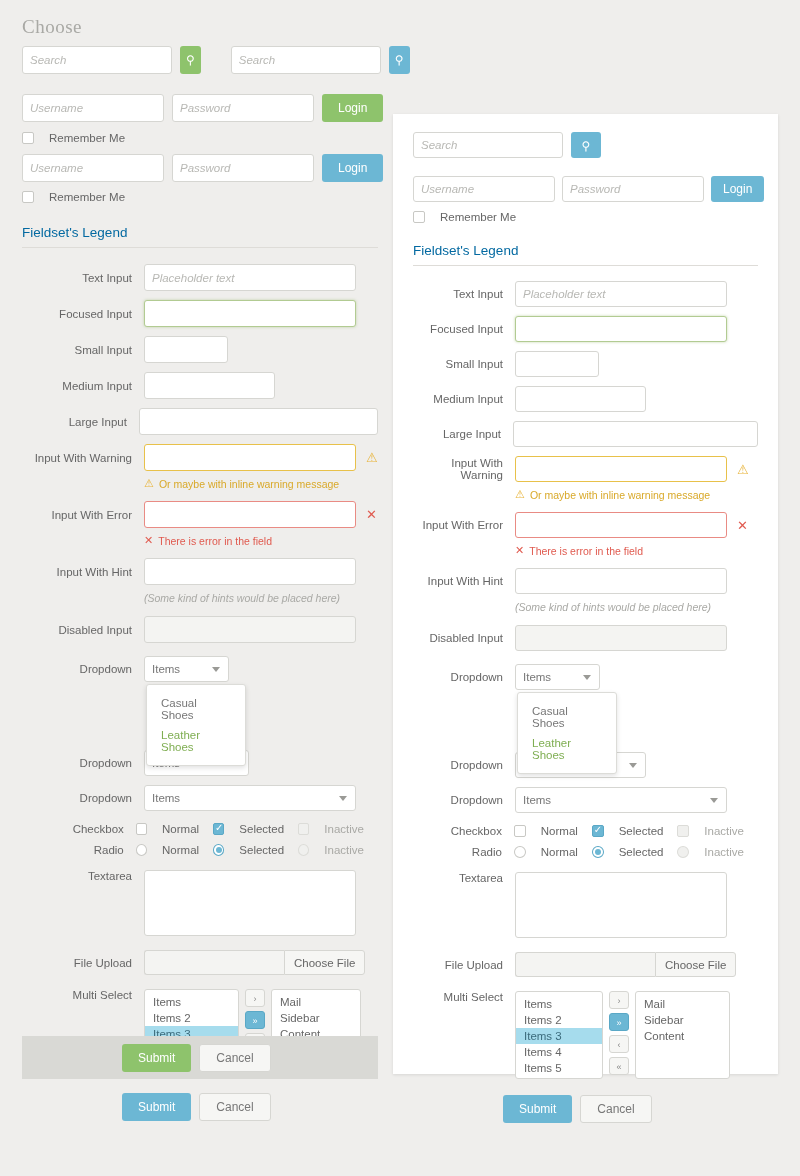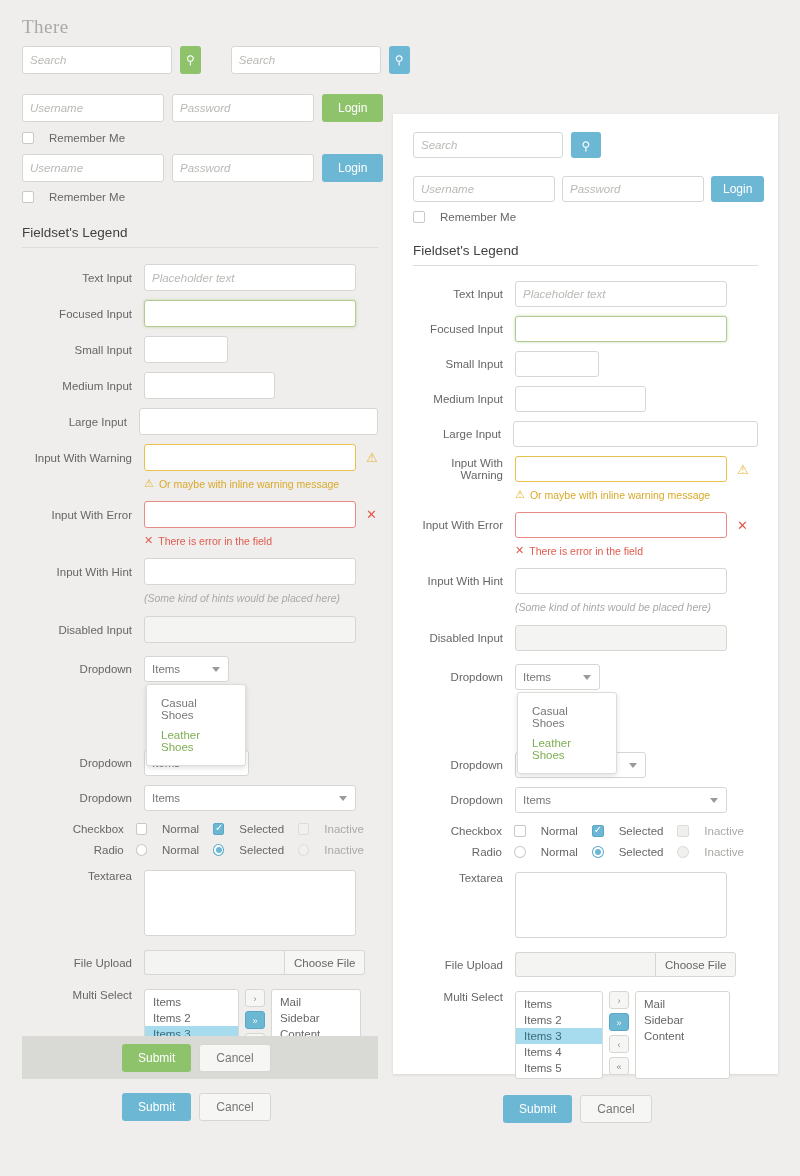--- a/index.html
+++ b/index.html
@@ -173,21 +173,21 @@
     background: #f6f6f4;
     border-radius: 3px;
     font-size: 9px; color: #888;
     cursor: pointer; line-height: 16px;
     text-align: center;
     font-family: "Liberation Sans", sans-serif;
   }
   .ms-btn.active { background: #6cb7d4; border-color: #5aa8c6; color: #fff; }
 
   .legend {
-    color: #404040;
+    color: #0369a1;
     font-size: 13.5px;
     border-bottom: 1px solid #dedcd8;
     padding-bottom: 7px;
   }
   .msg-warn { color: #d9a92a; font-size: 10.5px; }
   .msg-err  { color: #e05a4f; font-size: 10.5px; }
   .hint     { color: #a9a9a5; font-size: 10.5px; font-style: italic; }
   .ico-warn { color: #e8b43a; font-size: 13px; }
   .ico-err  { color: #e05a4f; font-size: 13px; }
 
@@ -221,21 +221,21 @@
     border-left: 7px solid #555;
     border-right: 4px solid transparent;
     border-bottom: 11px solid transparent;
     transform: rotate(-20deg);
     opacity: .55;
   }
 </style>
 </head>
 <body>
 
-<div class="page-title">There</div>
+<div class="page-title">Choose</div>
 
 <div id="left-col">
 
   <div class="row" style="gap:8px;">
     <input class="inp" style="width: 150px; height: 28px;" placeholder="Search">
     <button class="search-btn btn-green" style="height:28px;width:32px;">
       <span>⚲</span>
     </button>
     <input class="inp" style="width: 150px; height: 28px; margin-left: 22px;" placeholder="Search">
     <button class="search-btn btn-blue" style="height:28px;width:32px;">

